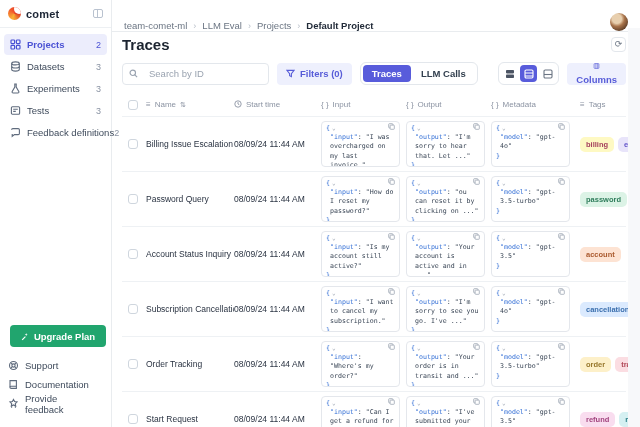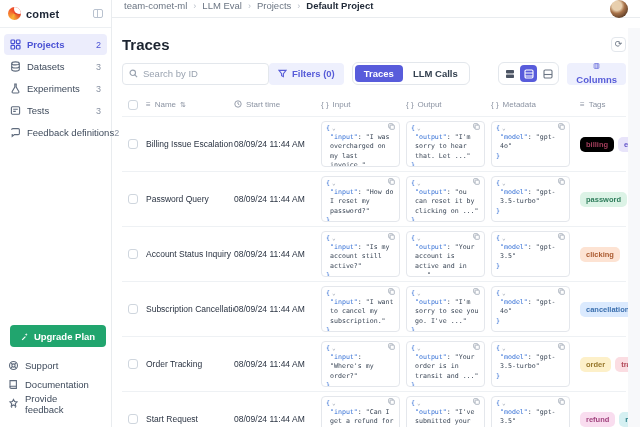--- a/index.html
+++ b/index.html
@@ -24,39 +24,39 @@
   .side-item.active .scount { color:#4a51d4; }
   .sicon { width:11px; height:11px; display:flex; align-items:center; justify-content:center; flex:0 0 auto; }
   .sicon svg { display:block; }
 
   .side-bottom { position:absolute; left:0; right:16px; bottom:6px; padding:8px 8px; }
   .upgrade-btn { width:96px; height:22px; background:#21a56e; color:#fff; border:none; border-radius:4px; font-size:9.5px; font-weight:bold; display:flex; align-items:center; justify-content:center; gap:4px; cursor:pointer; margin:0 0 9px 2px; font-family:"Liberation Sans",sans-serif; }
   .foot-item { display:flex; align-items:center; height:19px; cursor:pointer; }
   .foot-item .slabel { font-size:9.5px; color:#3e4a5b; margin-left:6px; }
 
   
-  .topbar { position:absolute; left:112px; right:0; top:0; height:18px; background:#fff; border-bottom:1px solid #e9ecef; display:flex; align-items:flex-start; padding:0 12px; z-index:2; }
+  .topbar { position:absolute; left:112px; right:0; top:0; height:32px; background:#fff; border-bottom:1px solid #e9ecef; display:flex; align-items:flex-end; padding:0 12px; z-index:2; }
   .crumbs { display:flex; align-items:center; gap:6px; font-size:9.5px; color:#6b7583; }
   .crumb { cursor:pointer; white-space:nowrap; }
   .crumb.last { color:#222b39; font-weight:bold; cursor:default; }
   .crumb-sep { color:#b6bdc7; font-size:9px; }
   .avatar { margin-left:auto; width:18px; height:18px; border-radius:50%; background:radial-gradient(circle at 38% 32%, #e8cfae 0 28%, #a9744b 46%, #5c3c26 78%, #3c2a1c); cursor:pointer; }
 
   
   .content { position:absolute; left:112px; top:28px; right:0; bottom:0; background:#fff; padding:8px 14px 0 10px; overflow:hidden; }
   .title-row { display:flex; align-items:center; margin-bottom:9px; }
   .page-title { font-size:15px; font-weight:bold; color:#1c2430; }
   .refresh-btn { margin-left:auto; width:15px; height:15px; border:1px solid #e3e7ec; background:#fff; border-radius:4px; color:#6b7583; font-size:9px; line-height:13px; text-align:center; cursor:pointer; }
 
   .toolbar { display:flex; align-items:center; margin-bottom:8px; }
   .search-box { width:147px; height:22px; border:1px solid #e3e7ec; border-radius:4px; background:#fff; display:flex; align-items:center; padding:0 6px; }
-  .search-box input { border:none; outline:none; font-size:9.5px; margin-left:5px; width:110px; color:#33404f; font-family:"Liberation Sans",sans-serif; background:transparent; }
+  .search-box input { border:none; outline:none; font-size:9.5px; margin-left:11px; width:110px; color:#33404f; font-family:"Liberation Sans",sans-serif; background:transparent; }
   .search-box input::placeholder { color:#9aa3b0; }
   .btn-soft { height:22px; display:flex; align-items:center; gap:5px; background:#eef0fd; color:#575cd8; border:none; border-radius:4px; font-size:9.5px; font-weight:bold; padding:0 9px; cursor:pointer; font-family:"Liberation Sans",sans-serif; }
-  .filters-btn { }
+  .filters-btn { margin-left:8px; }
   .seg-wrap { margin-left:8px; border:1px solid #e3e7ec; border-radius:6px; background:#fff; display:flex; padding:2px; gap:1px; }
   .seg { height:17px; display:flex; align-items:center; padding:0 9px; font-size:9.5px; border-radius:4px; cursor:pointer; color:#33404f; font-weight:bold; }
   .seg.active { background:#585cdb; color:#fff; }
   .density-wrap { margin-left:auto; border:1px solid #e3e7ec; border-radius:6px; background:#fff; display:flex; padding:2px; gap:2px; }
   .dbtn { width:17px; height:17px; border-radius:4px; display:flex; align-items:center; justify-content:center; cursor:pointer; }
   .dbtn.active { background:#585cdb; }
   .columns-btn { margin-left:8px;flex-direction:column; }
 
   
   .table { position:relative; }
@@ -336,21 +336,21 @@
         <span class="copy-ic"><svg width="7" height="7" viewBox="0 0 10 10" fill="none" stroke="#9aa3b0" stroke-width="1.1">
                     <rect x="3" y="3" width="6" height="6" rx="1"></rect>
                     <path d="M7 3V2a1 1 0 0 0-1-1H2a1 1 0 0 0-1 1v4a1 1 0 0 0 1 1h1"></path>
                   </svg></span>
       </div>
       <div class="jbody"><span class="jkey">"model"</span><span class="jval">: "gpt-4o"</span></div>
       <div class="brace">}</div>
     </div>
           </div>
     <div class="col c-tags">
-            <span class="tag" style="background: #000000; color: rgb(164, 62, 92);">billing</span>
+            <span class="tag" style="background: #fef9c3; color: rgb(164, 62, 92);">billing</span>
             <span class="tag" style="background: rgb(232, 228, 250); color: rgb(99, 84, 200);">escalation</span>
           </div>
   </div>
 
   <div class="trow">
     <div class="col c-check">
             <div class="checkbox"></div>
           </div>
     <div class="col c-name">
             <span class="rowname">Password Query</span>
@@ -451,21 +451,21 @@
         <span class="copy-ic"><svg width="7" height="7" viewBox="0 0 10 10" fill="none" stroke="#9aa3b0" stroke-width="1.1">
                     <rect x="3" y="3" width="6" height="6" rx="1"></rect>
                     <path d="M7 3V2a1 1 0 0 0-1-1H2a1 1 0 0 0-1 1v4a1 1 0 0 0 1 1h1"></path>
                   </svg></span>
       </div>
       <div class="jbody"><span class="jkey">"model"</span><span class="jval">: "gpt-3.5"</span></div>
       <div class="brace">}</div>
     </div>
           </div>
     <div class="col c-tags">
-            <span class="tag" style="background: rgb(253, 227, 211); color: rgb(170, 90, 47);">clicking</span>
+            <span class="tag" style="background: rgb(253, 227, 211); color: rgb(170, 90, 47);">account</span>
           </div>
   </div>
 
   <div class="trow">
     <div class="col c-check">
             <div class="checkbox"></div>
           </div>
     <div class="col c-name">
             <span class="rowname">Subscription Cancellation</span>
           </div>

